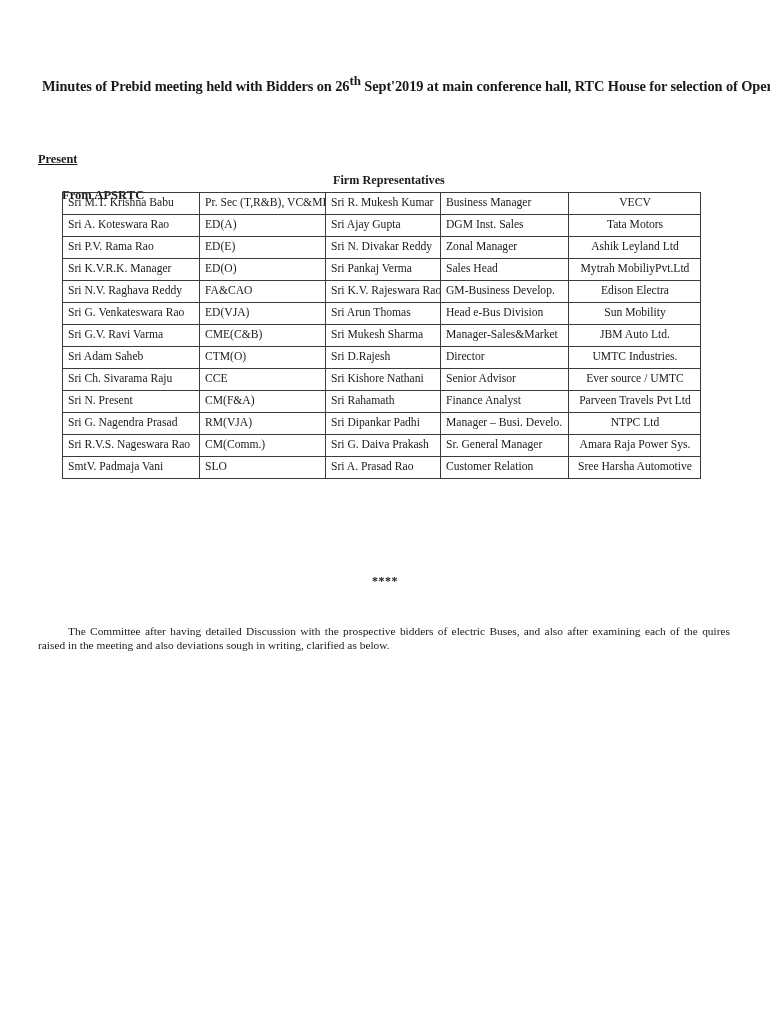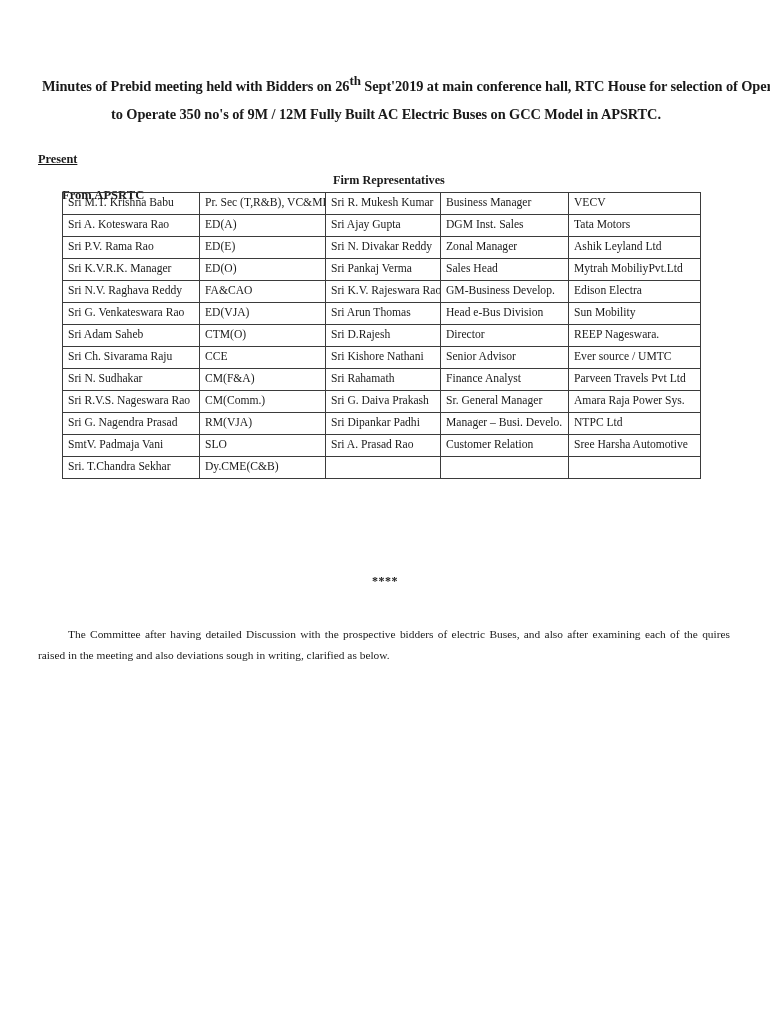--- a/index.html
+++ b/index.html
@@ -83,54 +83,53 @@
     height: 16px;
     line-height: 14px;
     vertical-align: middle;
     overflow: hidden;
     white-space: nowrap;
   }
   .c0 { width: 137px; }
   .c1 { width: 126px; }
   .c2 { width: 115px; }
   .c3 { width: 128px; }
-  .c4 { width: 132px; }
+  .c4 { width: 132px; text-align: center; }
 
   
   .stars {
     position: absolute;
     left: 0;
     top: 574px;
     width: 770px;
     text-align: center;
     font-weight: bold;
     font-size: 12px;
     letter-spacing: 0.5px;
   }
 
   
   .body-para {
     position: absolute;
     left: 38px;
     top: 624px;
     width: 692px;
     font-size: 11.4px;
-    line-height: 21px;
+    line-height: 14px;
     text-align: justify;
     text-indent: 30px;
   }
 </style>
 </head>
 <body>
 
 <div class="page">
 
   <div class="title-block">
     <div class="title-line"><span>Minutes of Prebid meeting held with Bidders on 26</span><sup>th</sup><span> Sept'2019 at main conference hall, RTC House for selection of Operator</span></div>
-    <div class="title-line">to Operate 350 no's of 9M / 12M Fully Built AC Electric Buses on GCC Model in APSRTC.</div>
   </div>
 
   <div class="present-label">Present</div>
   <div class="col-head-apsrtc">From APSRTC</div>
   <div class="col-head-firm">Firm Representatives</div>
 
   <table class="attendee-table">
     <colgroup>
       <col class="c0">
         <col class="c1">
@@ -175,68 +174,68 @@
           <td class="c4">Edison Electra</td>
         </tr>
         <tr>
           <td class="c0">Sri G. Venkateswara Rao</td>
           <td class="c1">ED(VJA)</td>
           <td class="c2">Sri Arun Thomas</td>
           <td class="c3">Head e-Bus Division</td>
           <td class="c4">Sun Mobility</td>
         </tr>
         <tr>
+          <td class="c0">Sri G.V. Ravi Varma</td>
+          <td class="c1">CME(C&amp;B)</td>
+          <td class="c2">Sri Mukesh Sharma</td>
+          <td class="c3">Manager-Sales&amp;Market</td>
+          <td class="c4">JBM Auto Ltd.</td>
+        </tr>
+        <tr>
           <td class="c0">Sri Adam Saheb</td>
           <td class="c1">CTM(O)</td>
           <td class="c2">Sri D.Rajesh</td>
           <td class="c3">Director</td>
-          <td class="c4">REEP Nageswara.</td>
+          <td class="c4">UMTC Industries.</td>
         </tr>
         <tr>
           <td class="c0">Sri Ch. Sivarama Raju</td>
           <td class="c1">CCE</td>
           <td class="c2">Sri Kishore Nathani</td>
           <td class="c3">Senior Advisor</td>
           <td class="c4">Ever source / UMTC</td>
         </tr>
         <tr>
-          <td class="c0">Sri N. Sudhakar</td>
+          <td class="c0">Sri N. Present</td>
           <td class="c1">CM(F&amp;A)</td>
           <td class="c2">Sri Rahamath</td>
           <td class="c3">Finance Analyst</td>
           <td class="c4">Parveen Travels Pvt Ltd</td>
+        </tr>
+        <tr>
+          <td class="c0">Sri G. Nagendra Prasad</td>
+          <td class="c1">RM(VJA)</td>
+          <td class="c2">Sri Dipankar Padhi</td>
+          <td class="c3">Manager – Busi. Develo.</td>
+          <td class="c4">NTPC Ltd</td>
         </tr>
         <tr>
           <td class="c0">Sri R.V.S. Nageswara Rao</td>
           <td class="c1">CM(Comm.)</td>
           <td class="c2">Sri G. Daiva Prakash</td>
           <td class="c3">Sr. General Manager</td>
           <td class="c4">Amara Raja Power Sys.</td>
         </tr>
         <tr>
-          <td class="c0">Sri G. Nagendra Prasad</td>
-          <td class="c1">RM(VJA)</td>
-          <td class="c2">Sri Dipankar Padhi</td>
-          <td class="c3">Manager – Busi. Develo.</td>
-          <td class="c4">NTPC Ltd</td>
-        </tr>
-        <tr>
           <td class="c0">SmtV. Padmaja Vani</td>
           <td class="c1">SLO</td>
           <td class="c2">Sri A. Prasad Rao</td>
           <td class="c3">Customer Relation</td>
           <td class="c4">Sree Harsha Automotive</td>
         </tr>
-        <tr>
-          <td class="c0">Sri. T.Chandra Sekhar</td>
-          <td class="c1">Dy.CME(C&amp;B)</td>
-          <td class="c2"></td>
-          <td class="c3"></td>
-          <td class="c4"></td>
-        </tr>
       </tbody>
   </table>
 
   <div class="stars">****</div>
 
   <div class="body-para">The Committee after having detailed Discussion with the prospective bidders of electric Buses, and also after examining each of the quires raised in the meeting and also deviations sough in writing, clarified as below.</div>
 
 </div>
 
 </body></html>

